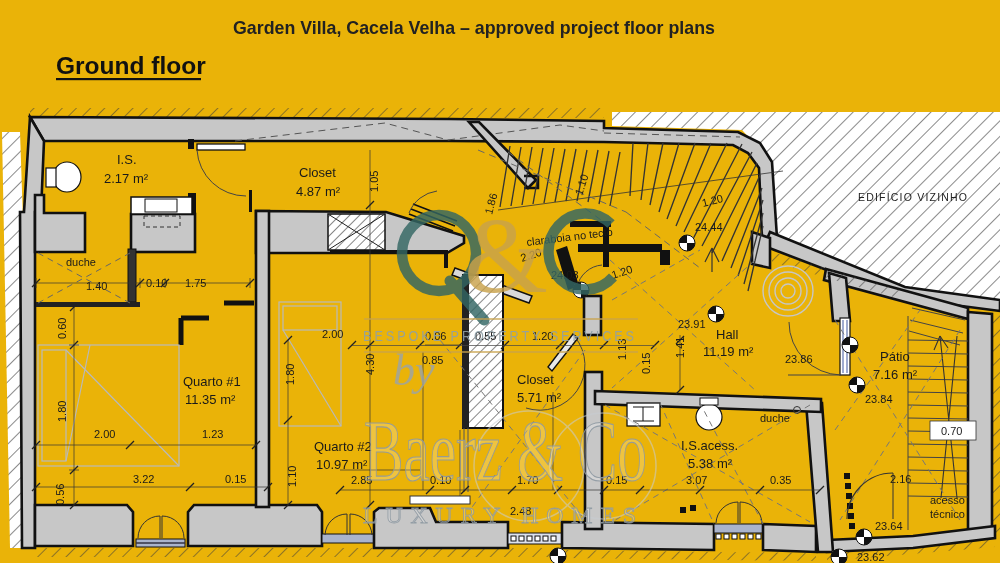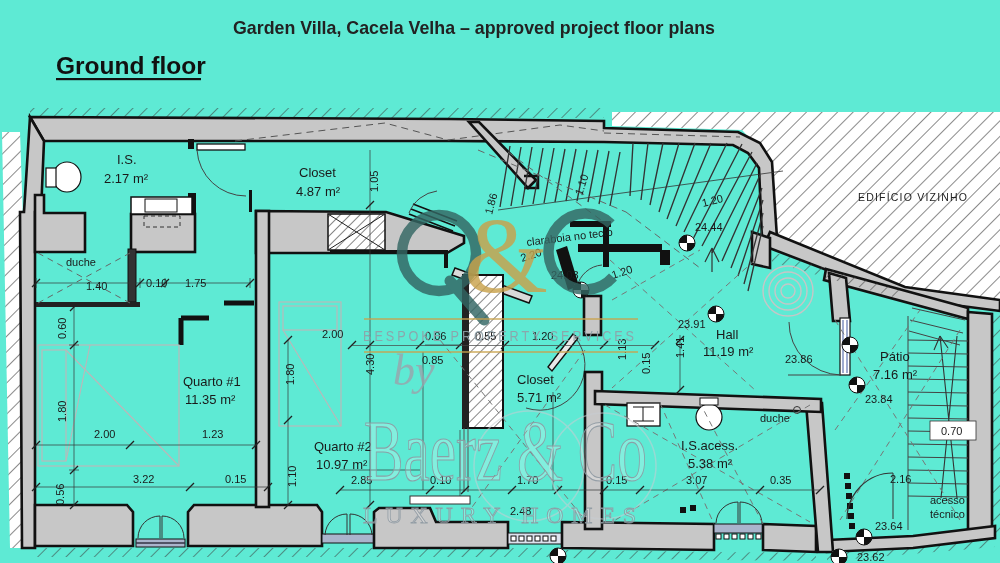--- a/index.html
+++ b/index.html
@@ -1,17 +1,17 @@
 <!DOCTYPE html>
 <html><head>
 <meta charset="utf-8">
 <style>
   html,body{margin:0;padding:0;background:#ffffff;width:1000px;height:563px;overflow:hidden;}
   body{font-family:"Liberation Sans", sans-serif;}
-  #page{position:relative;width:1000px;height:563px;background:#5eead4;}
+  #page{position:relative;width:1000px;height:563px;background:#eab308;}
   svg{position:absolute;left:0;top:0;}
   .dim{font:11px "Liberation Sans",sans-serif;fill:#1a1a1a;}
   .room{font:13px "Liberation Sans",sans-serif;fill:#1a1a1a;}
 </style>
 </head>
 <body>
 <div id="page">
 <svg width="1000" height="563" viewBox="0 0 1000 563">
 <defs>
 

